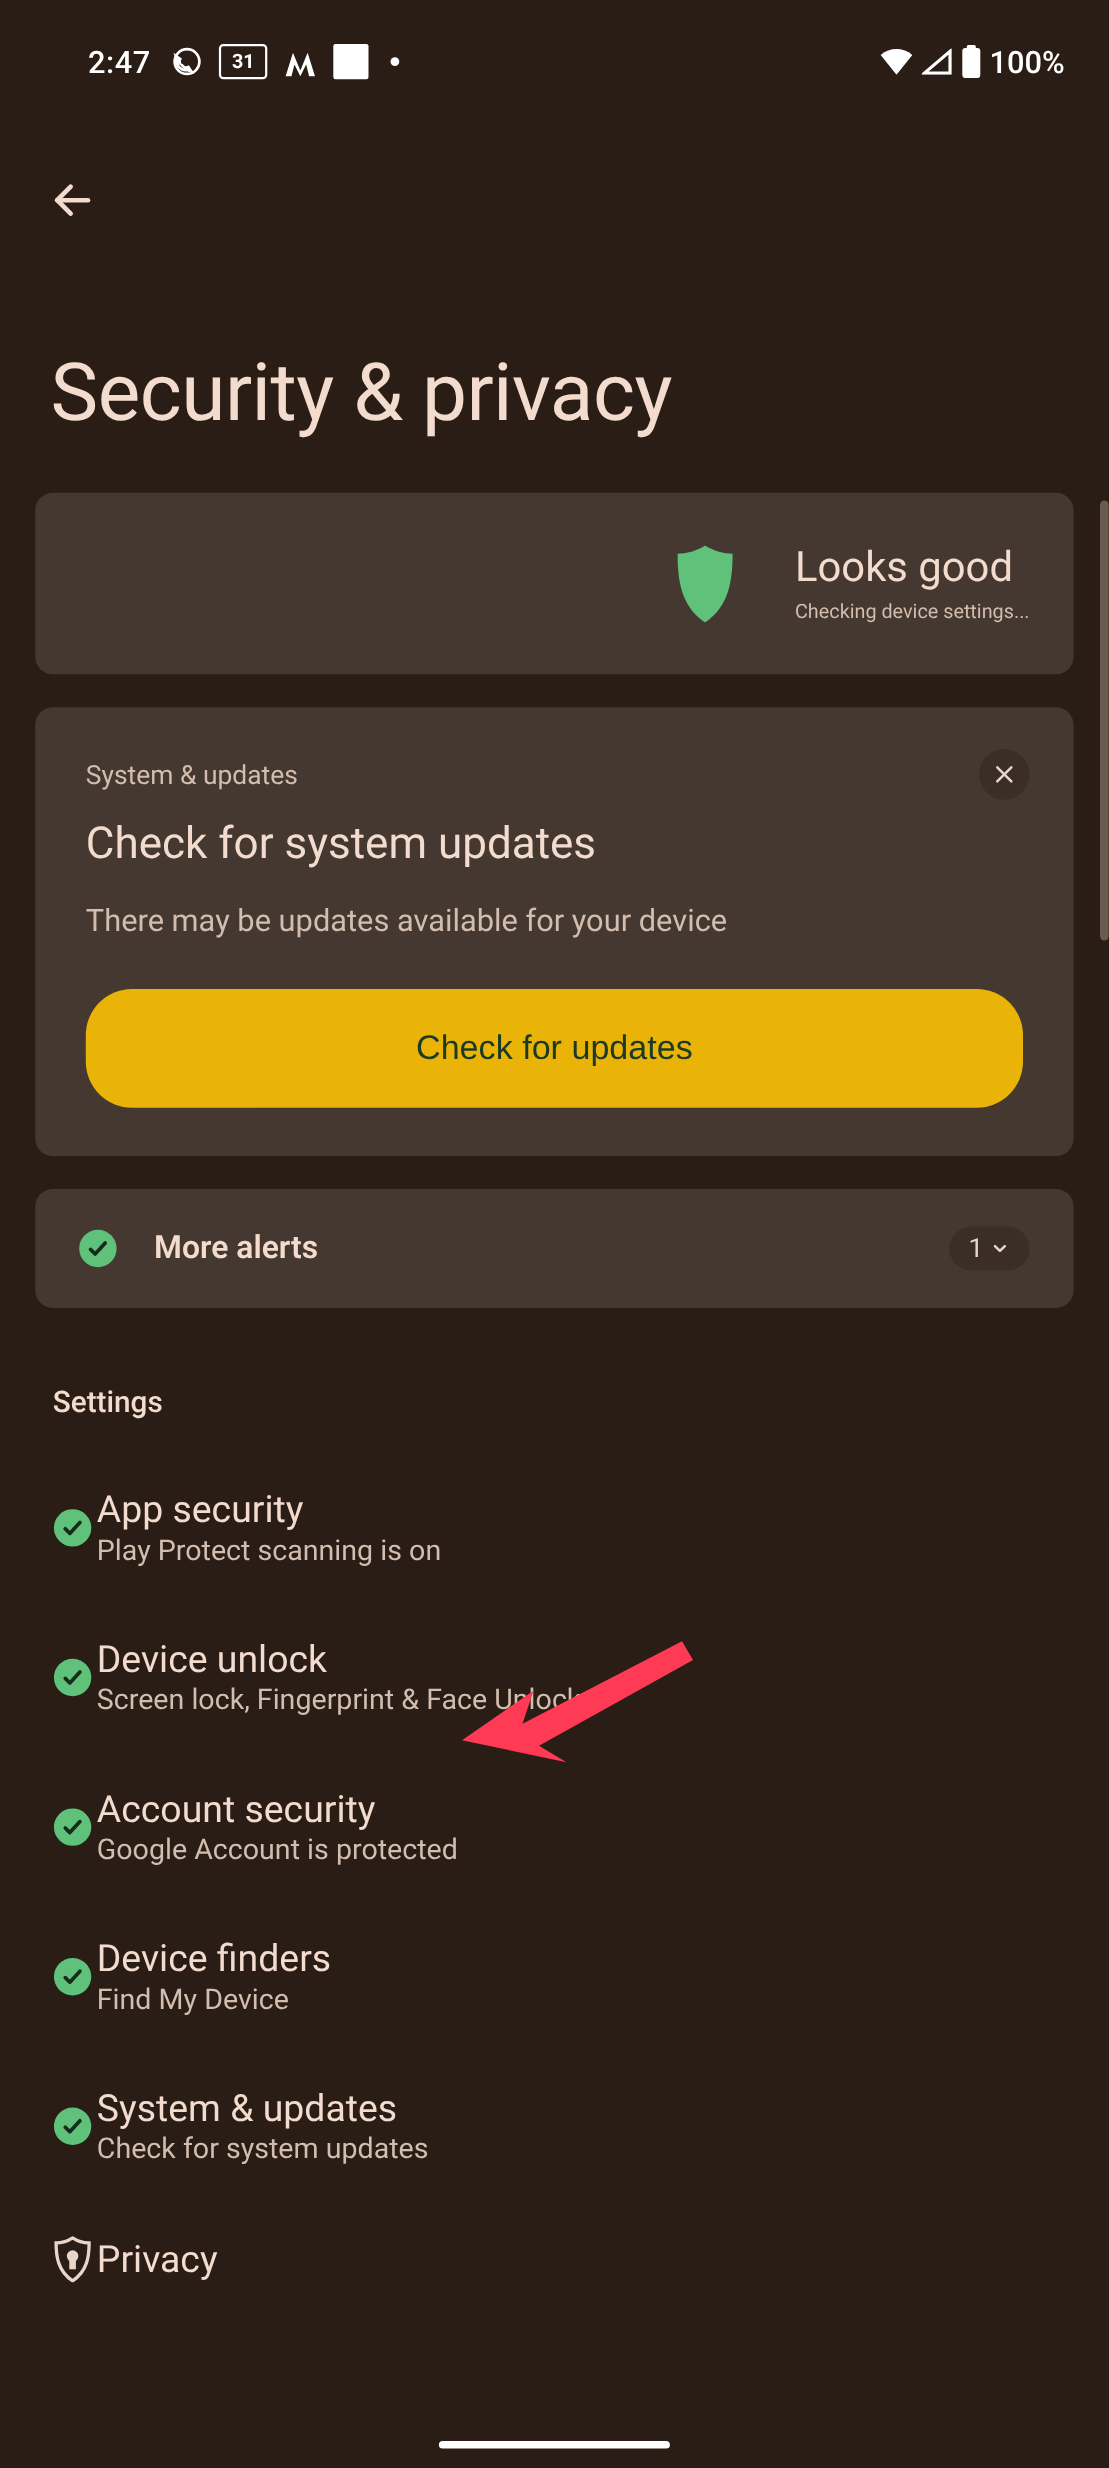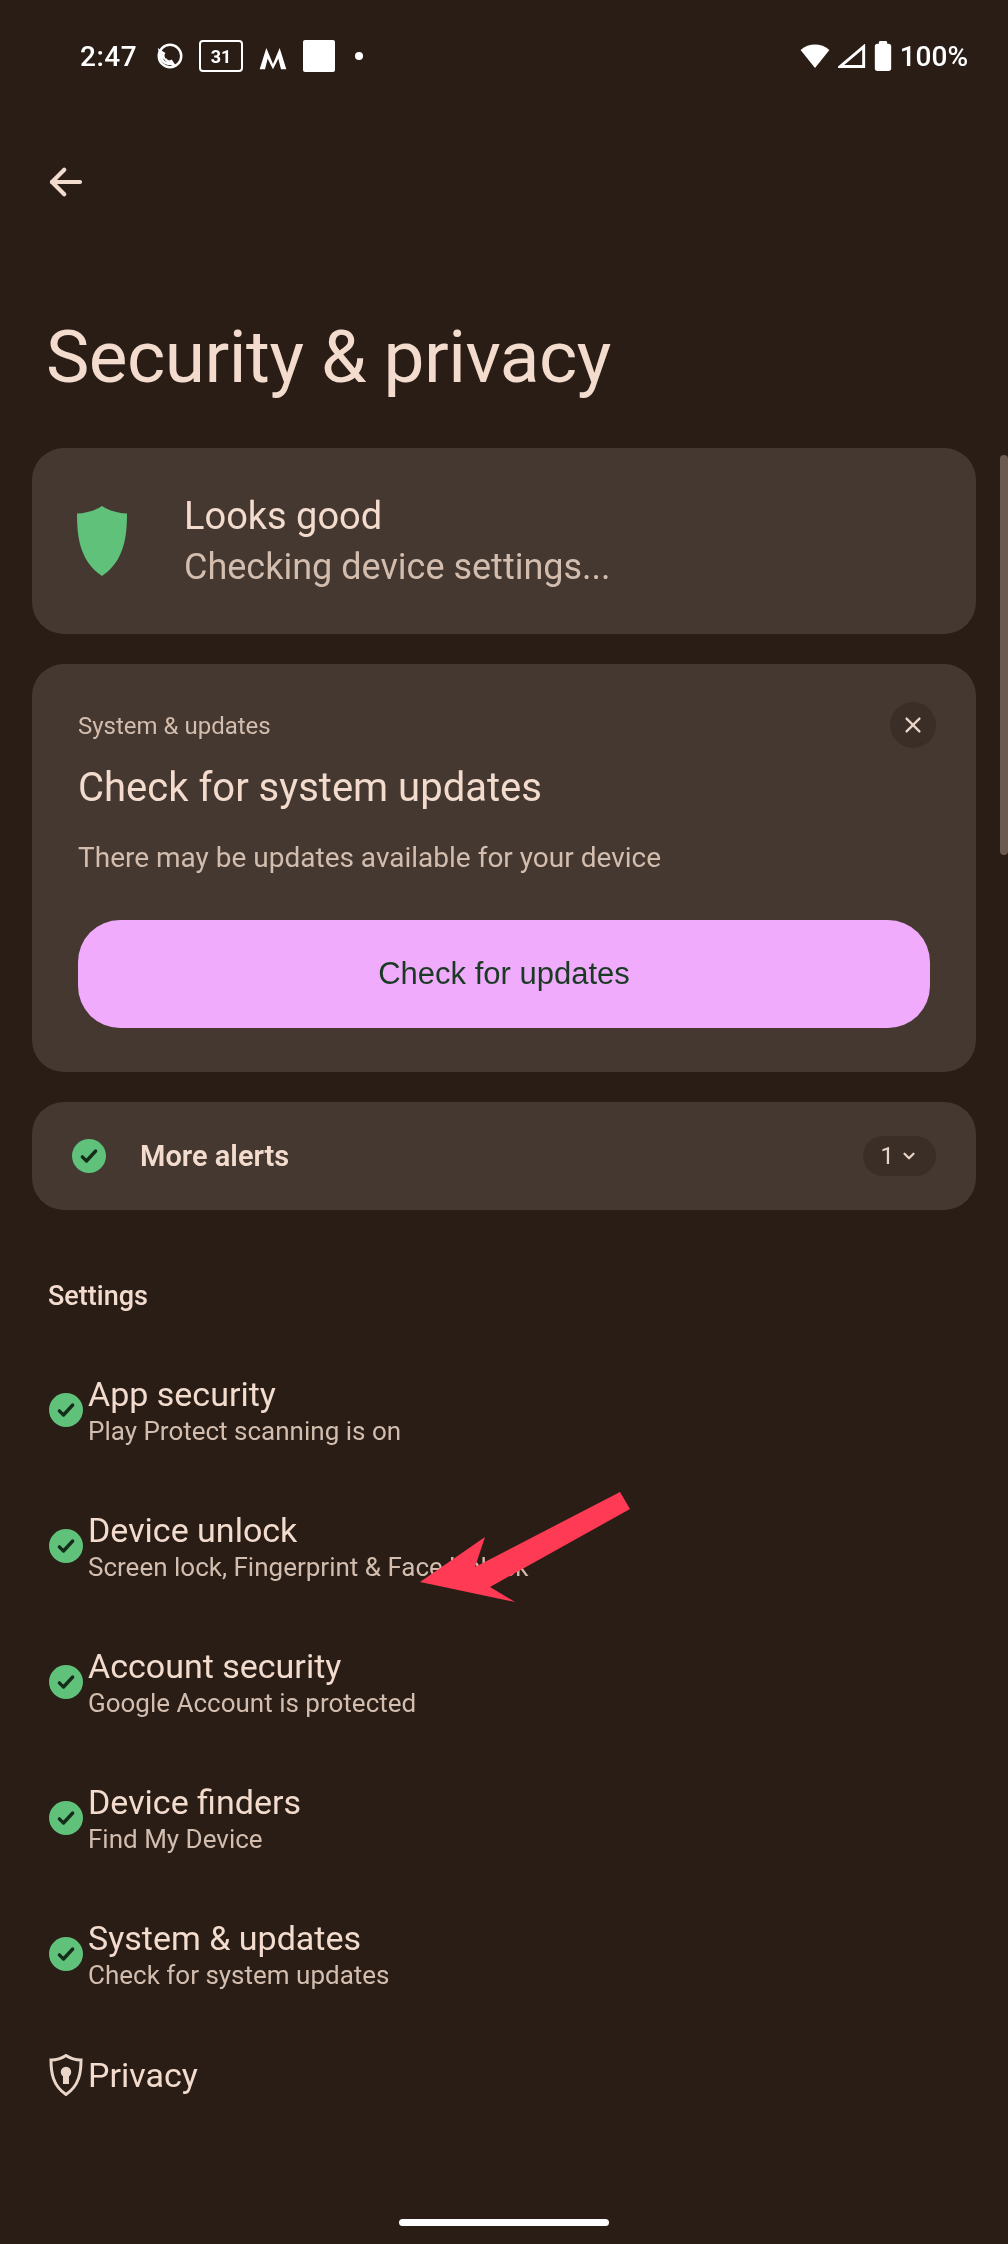--- a/index.html
+++ b/index.html
@@ -61,39 +61,40 @@
     color: #f3dccd;
     padding: 100px 12px 48px 12px;
     letter-spacing: -0.5px;
   }
 
   
   .content { padding: 0 32px; }
 
   .card {
     background: #453831;
-    border-radius: 32px;
+    border-radius: 16px;
     padding: 42px 40px;
     margin-bottom: 30px;
+    justify-content: flex-end;
   }
 
   .status-card {
     display: flex;
     align-items: center;
     gap: 52px;
     padding: 46px 40px;
   }
   .status-card .shield {
     width: 60px; height: 70px; color: #5fc17a;
   }
   .status-card .titles .t1 {
     font-size: 38px; font-weight: 400; color: #f3dccd;
   }
   .status-card .titles .t2 {
-    font-size: 36px; color: #d2bdae; margin-top: 8px;
+    font-size: 18px; color: #d2bdae; margin-top: 8px;
   }
 
   .update-card {
     padding: 48px 46px 44px 46px;
     position: relative;
   }
   .update-card .eyebrow {
     font-size: 24px; color: #d2bdae; margin-bottom: 24px;
   }
   .update-card .card-title {
@@ -104,21 +105,21 @@
   }
   .close-btn {
     position: absolute; top: 38px; right: 40px;
     width: 46px; height: 46px; border-radius: 50%;
     background: #3a2e27; border: none;
     display: flex; align-items: center; justify-content: center;
     color: #e9d6c8;
   }
   .primary-btn {
     width: 100%;
-    background: #f0abfc;
+    background: #eab308;
     color: #1b3a24;
     border: none;
     border-radius: 42px;
     height: 108px;
     font-size: 31px;
     font-weight: 500;
   }
 
   .alerts-card {
     display: flex;

